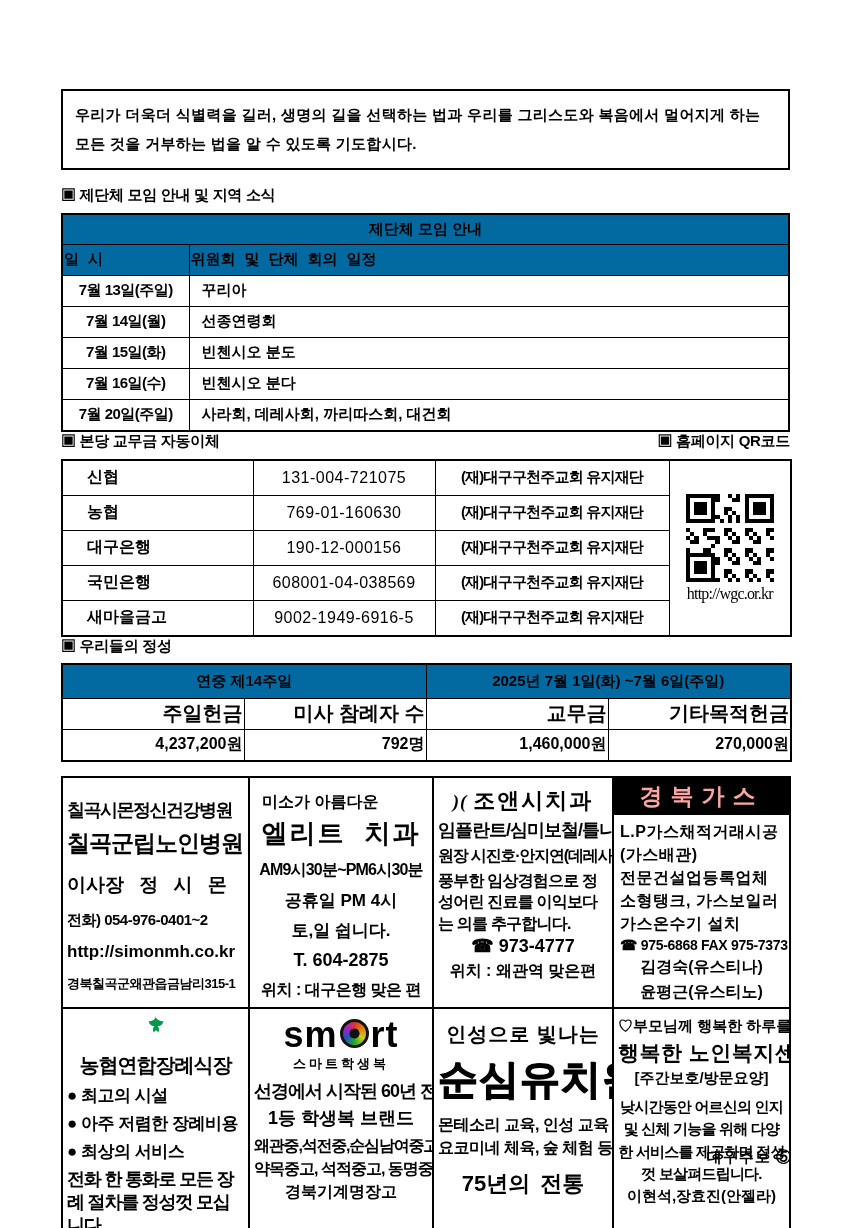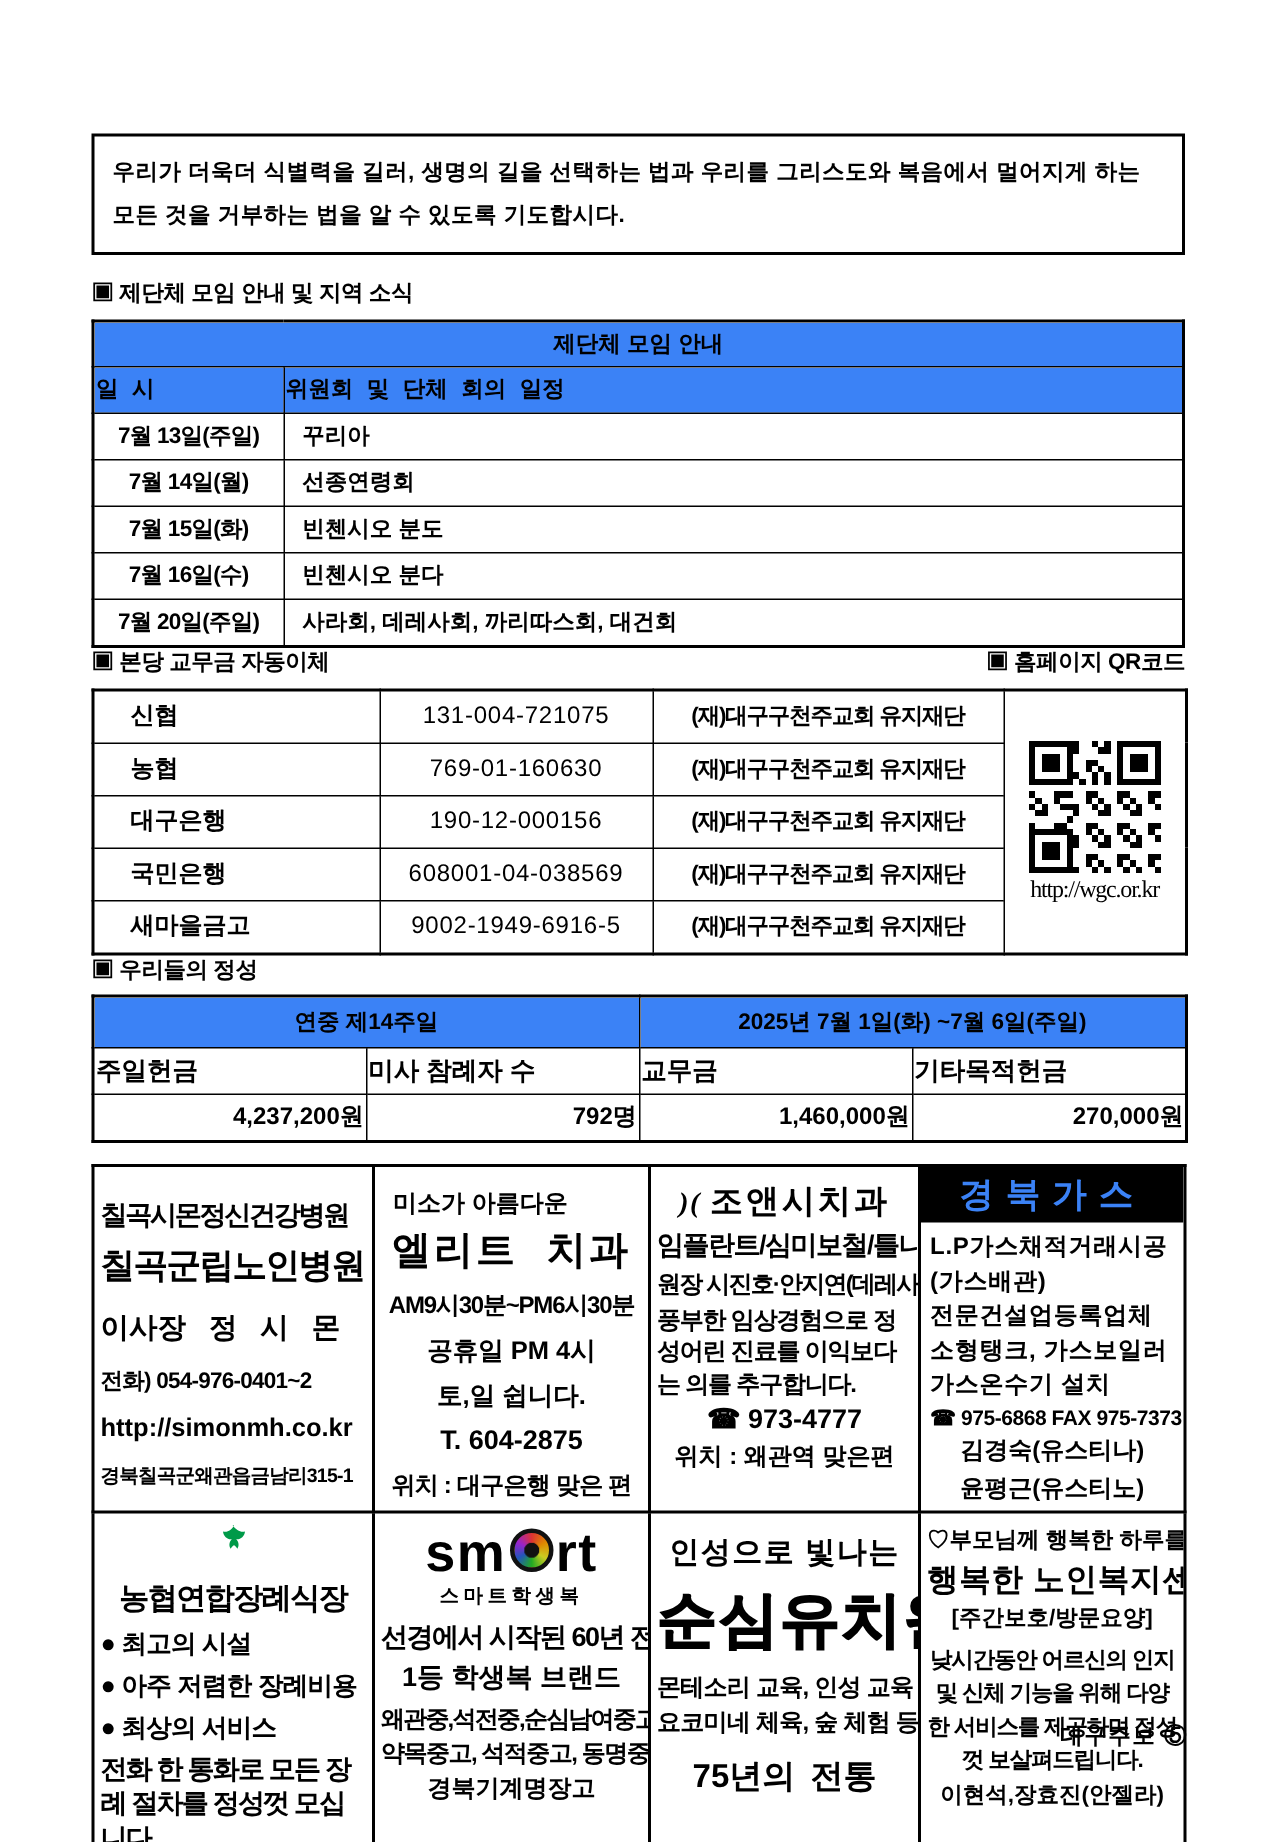--- a/index.html
+++ b/index.html
@@ -5,35 +5,35 @@
   html,body{margin:0;padding:0;background:#fff;}
   body{width:850px;height:1228px;font-family:"Liberation Sans",sans-serif;color:#000;}
   .page{position:relative;width:850px;height:1228px;overflow:hidden;background:#fff;}
   .content{position:absolute;left:61px;top:80px;width:729px;}
   .sec-head{font-size:15px;font-weight:bold;letter-spacing:-0.3px;}
   .prayer-box{margin-top:9px;border:2px solid #000;padding:9px 12px;font-size:15px;font-weight:bold;line-height:1.95;letter-spacing:0.3px;}
   .mt12{margin-top:0}.mt14{margin-top:14px}.mt16{margin-top:16px}
   table{border-collapse:collapse;width:100%;table-layout:fixed;}
   .tbl{border:2px solid #000;}
   .tbl td{border:1px solid #000;overflow:hidden;}
-  .gray{background:#3b82f6;}
+  .gray{background:#0369a1;}
   .t1-title td{height:27px;text-align:center;font-weight:bold;font-size:15px;}
   .t1-colhead td{height:28px;text-align:left;font-weight:bold;font-size:15px;font-family:Liberation Mono, monospace;}
   .t1-row td{height:28px;font-size:15px;font-weight:bold;}
   .t1-row td.date{text-align:center;letter-spacing:-0.5px;}
   .t1-row td.sched{padding-left:12px;}
   .head-flex{display:flex;justify-content:space-between;align-items:baseline;}
   .bank-tbl td{height:32px;}
   .bank-name{padding:0 24px;font-size:16px;font-weight:bold;text-align:justify;text-align-last:justify;}
   .bank-acct{text-align:center;font-size:16px;letter-spacing:0.5px;}
   .bank-holder{text-align:center;font-size:15px;font-weight:bold;letter-spacing:-0.8px;white-space:nowrap;}
   .qr-cell{text-align:center;vertical-align:middle;}
   .qr-url{font-family:"Liberation Serif",serif;font-size:16px;letter-spacing:-0.8px;white-space:nowrap;margin-top:3px;}
   .off-r1 td{height:31px;text-align:center;font-weight:bold;font-size:15px;}
-  .off-r2 td{height:28px;text-align:left;font-weight:bold;font-size:17px;margin-left:12px;}
+  .off-r2 td{height:28px;text-align:right;font-weight:bold;font-size:20px;margin-left:12px;}
   .off-r3 td{height:28px;text-align:right;font-weight:bold;font-size:16px;}
   
   .ads{border:2px solid #000;}
   .ads td{border:2px solid #000;vertical-align:top;padding:6px 4px;overflow:hidden;}
   .ads .r1 td{height:178px;}
   .ads .r2 td{height:202px;}
   .ad div{font-weight:bold;}
   .ctr{text-align:center;}
   .nowrap{white-space:nowrap;}
   
@@ -54,21 +54,21 @@
   
   .ad3 .name{font-size:22px;word-spacing:4px;letter-spacing:2px;margin-top:2px;}
   .ad3 .logo{font-family:"Liberation Serif",serif;font-style:italic;font-size:19px;letter-spacing:1px;margin-right:6px;}
   .ad3 .svc{font-size:18px;letter-spacing:-1px;margin-top:2px;}
   .ad3 .dir{font-size:16px;letter-spacing:-1.2px;margin-top:4px;}
   .ad3 .desc{font-size:16px;text-align:left;line-height:1.35;letter-spacing:-0.8px;margin-top:3px;}
   .ad3 .ph{font-size:18px;margin-top:1px;}
   .ad3 .loc{font-size:16px;margin-top:4px;}
   
   .ads td.ad4{padding:0;}
-  .ad4 .bar{height:37px;background:#000;color:#3b82f6;font-size:23px;font-weight:bold;letter-spacing:8px;text-align:center;line-height:37px;}
+  .ad4 .bar{height:37px;background:#000;color:#fca5a5;font-size:23px;font-weight:bold;letter-spacing:8px;text-align:center;line-height:37px;}
   .ad4 .body{padding:5px 6px 0 6px;text-align:left;}
   .ad4 .body .ln{font-size:16px;line-height:1.45;letter-spacing:0.5px;}
   .ad4 .ph{font-size:14px;white-space:nowrap;margin-top:2px;letter-spacing:-0.3px;}
   .ad4 .p1,.ad4 .p2{font-size:16px;text-align:center;margin-top:4px;}
   
   .ad5 .title{font-size:20px;letter-spacing:-1px;white-space:nowrap;display:flex;align-items:center;gap:15px;flex-direction:column;}
   .ad5 .b{font-size:17px;margin-top:5px;letter-spacing:-0.5px;}
   .ad5 .desc{font-size:18px;line-height:1.3;letter-spacing:-1.2px;margin-top:5px;}
   
   .ad6 .logo{font-size:36px;font-weight:bold;letter-spacing:1px;line-height:1;margin-top:2px;}

